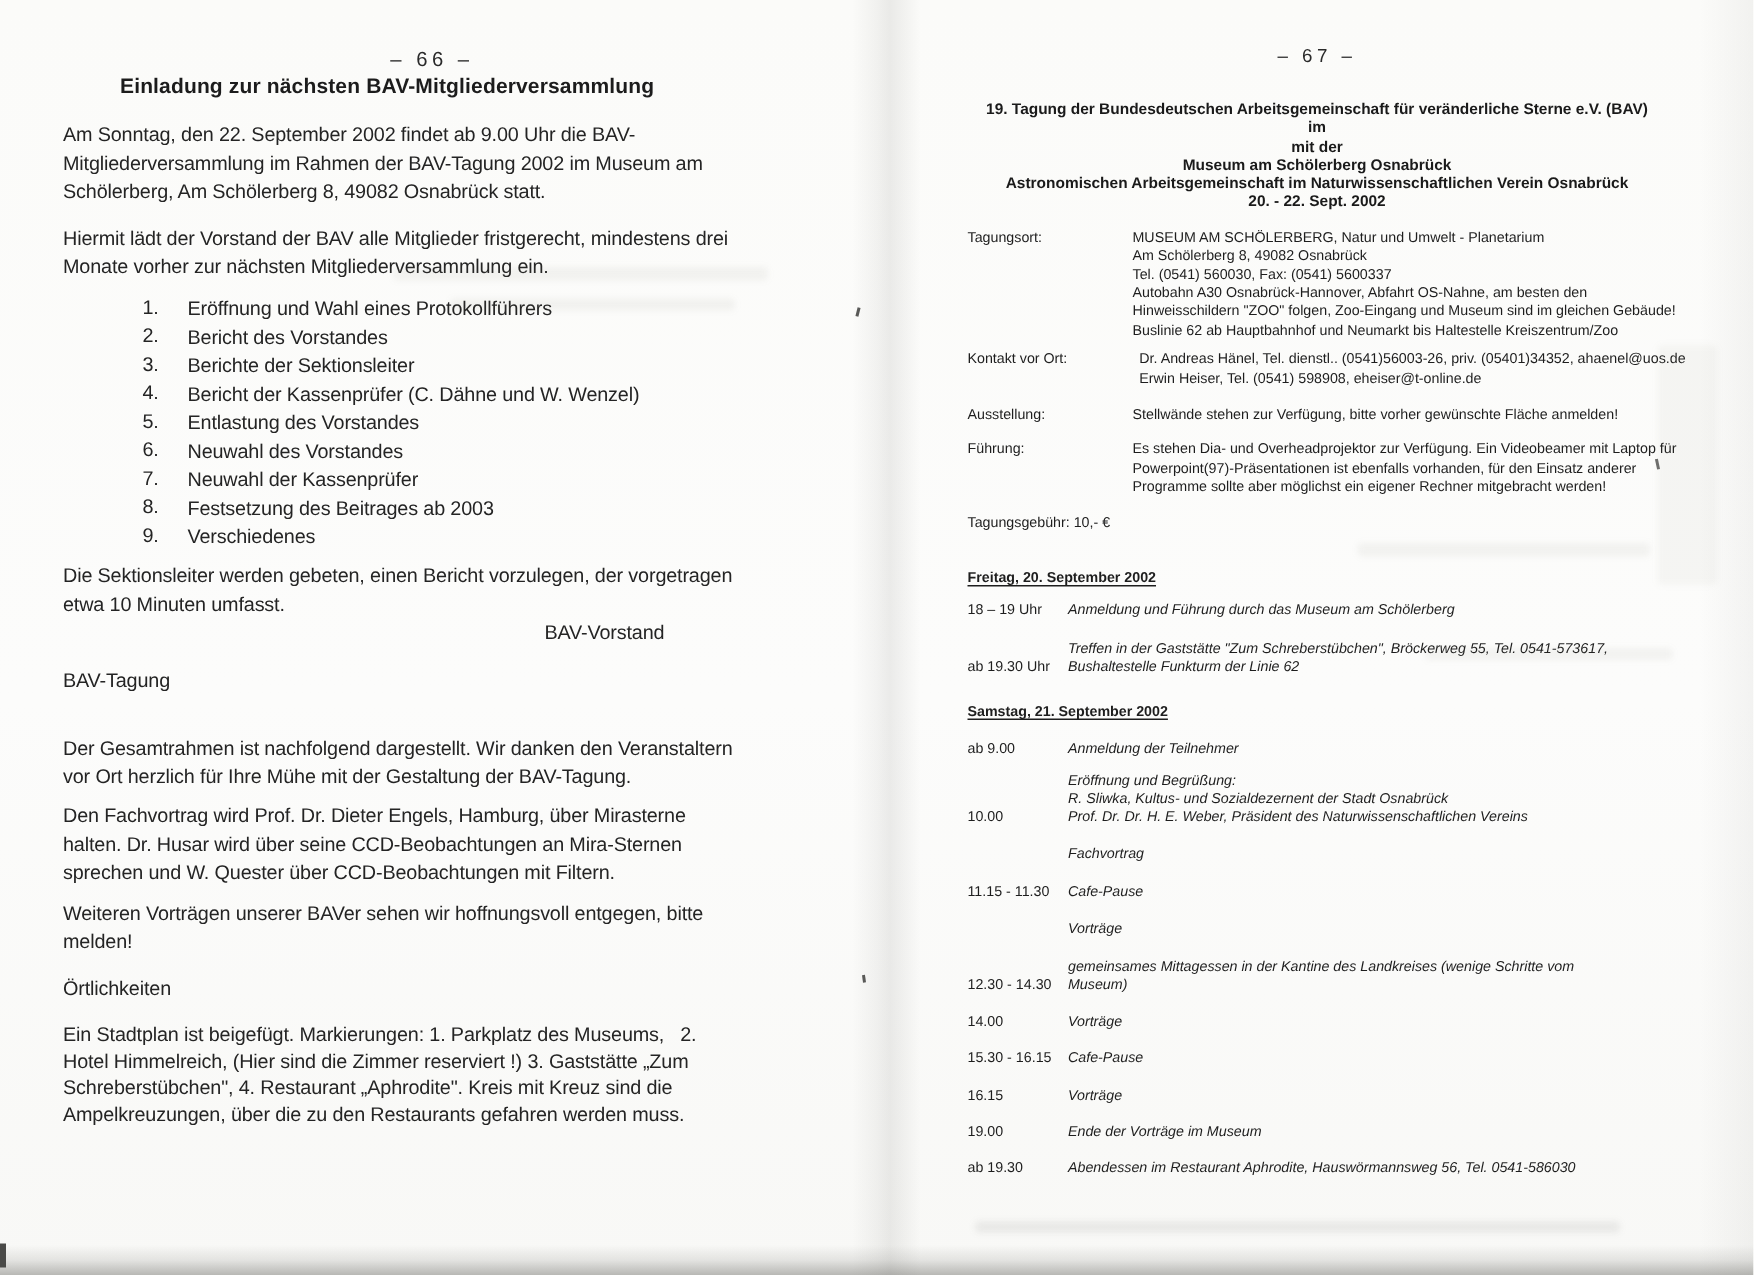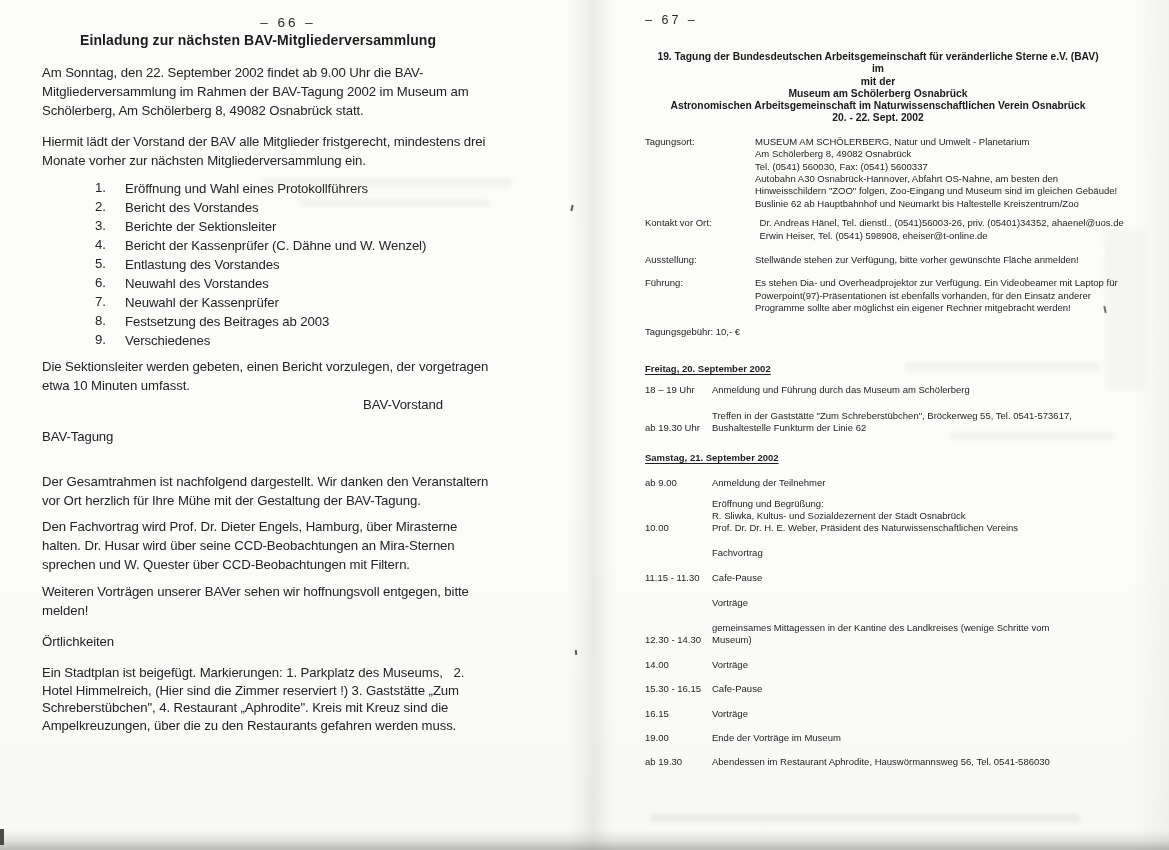--- a/index.html
+++ b/index.html
@@ -3,21 +3,21 @@
 <meta charset="utf-8">
 <style>
   * { margin:0; padding:0; box-sizing:border-box; }
   html,body { width:1169px; height:850px; overflow:hidden; }
   body {
     font-family:"Liberation Sans","DejaVu Sans",sans-serif;
     background:linear-gradient(180deg,#fbfbf9 0%,#fcfcfb 55%,#f8f8f6 100%);
     color:#242424;
     position:relative;
   }
-  .page { position:absolute; top:13px; }
+  .page { position:absolute; top:30px; }
   .page-left  { left:42px;  width:492px; font-size:13.2px; letter-spacing:-0.1px; }
   .page-right { left:645px; width:466px; font-size:9.5px;  color:#1e1e1e; }
 
   .line { white-space:pre; }
   .page-left .line  { line-height:19px; }
   .page-right .line { line-height:12.4px; }
 
   
   .pnum { text-align:center; font-size:13.5px; letter-spacing:3px; color:#2a2a2a; line-height:19px; }
   .doc-title { padding-left:38px; font-weight:bold; font-size:14px; letter-spacing:0.1px; color:#1c1c1c; }
@@ -32,37 +32,37 @@
   .subhead { line-height:19px; }
   .h-tagung { margin-top:13px; }
   .para-5 { margin-top:26px; }
   .para-6 { margin-top:7px; }
   .para-7 { margin-top:8px; }
   .h-orte { margin-top:12px; }
   .para-8 { margin-top:13px; }
   .para-8 .line { line-height:17.5px; }
 
   
-  .pnum-r { font-size:12.5px; letter-spacing:3px; color:#2a2a2a; line-height:14px; }
+  .pnum-r { text-align:center; font-size:12.5px; letter-spacing:3px; color:#2a2a2a; line-height:14px; }
   .r-header { margin-top:24px; text-align:center; font-weight:bold; font-size:10.3px; color:#1a1a1a; }
   .r-header .line { line-height:12.3px; }
   .info-row { display:flex;gap:43px; }
   .info-label { min-width:67px; white-space:nowrap; padding-right:5px; flex-shrink:0; }
   .info-value { flex:1; }
   .row-tagungsort  { margin-top:11px; }
   .row-kontakt     { margin-top:7px; }
   .row-ausstellung { margin-top:12px; }
   .row-vortraege   { margin-top:11px; }
   .fee { margin-top:11px; line-height:12.4px; }
   .day-heading { font-weight:bold; text-decoration:underline; text-underline-offset:2px; line-height:12.4px; }
   .h-friday   { margin-top:25px; }
   .h-saturday { margin-top:17px; }
   .sched-row { display:flex; margin-top:12px;align-items:flex-end; }
   .sched-time { width:67px; flex-shrink:0; }
-  .sched-desc { flex:1; }
+  .sched-desc { flex:1;font-style:italic; }
   .mt-9  { margin-top:9px; }
   .mt-8  { margin-top:8px; }
   .mt-13 { margin-top:13px; }
 
   
   .fold-shadow { position:absolute; left:568px; top:0; width:46px; height:850px;
     background:linear-gradient(90deg,rgba(0,0,0,0) 0%,rgba(60,60,55,0.05) 35%,rgba(60,60,55,0.09) 55%,rgba(0,0,0,0) 100%); }
   .bottom-shadow { position:absolute; left:0; bottom:0; width:1169px; height:20px;
     background:linear-gradient(180deg,rgba(120,120,115,0) 0%,rgba(120,120,115,0.16) 50%,rgba(95,95,90,0.42) 100%); }
   .right-edge-shade { position:absolute; right:0; top:0; width:36px; height:850px;

